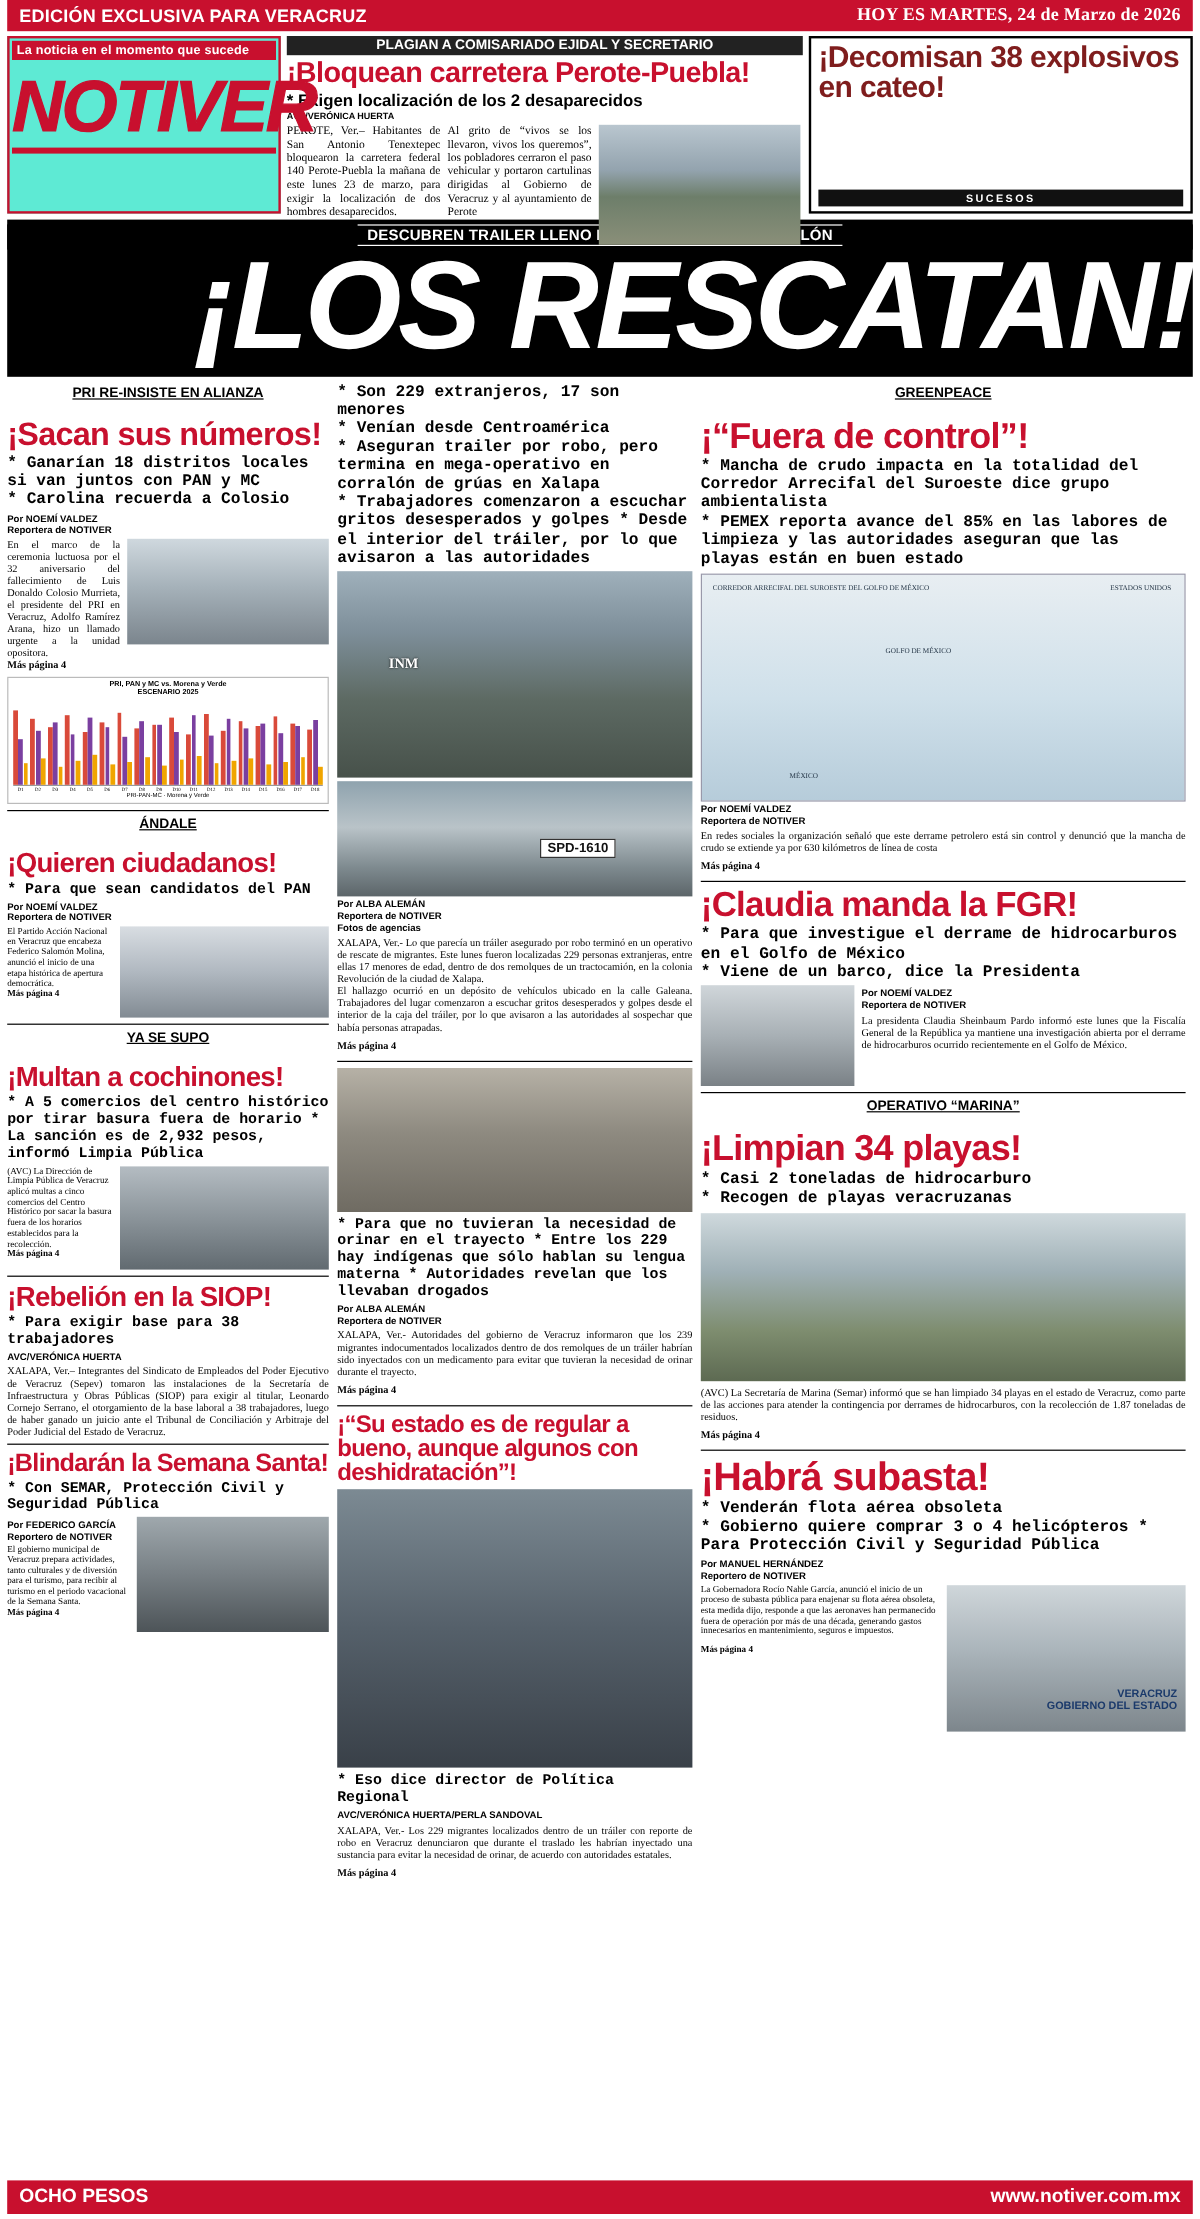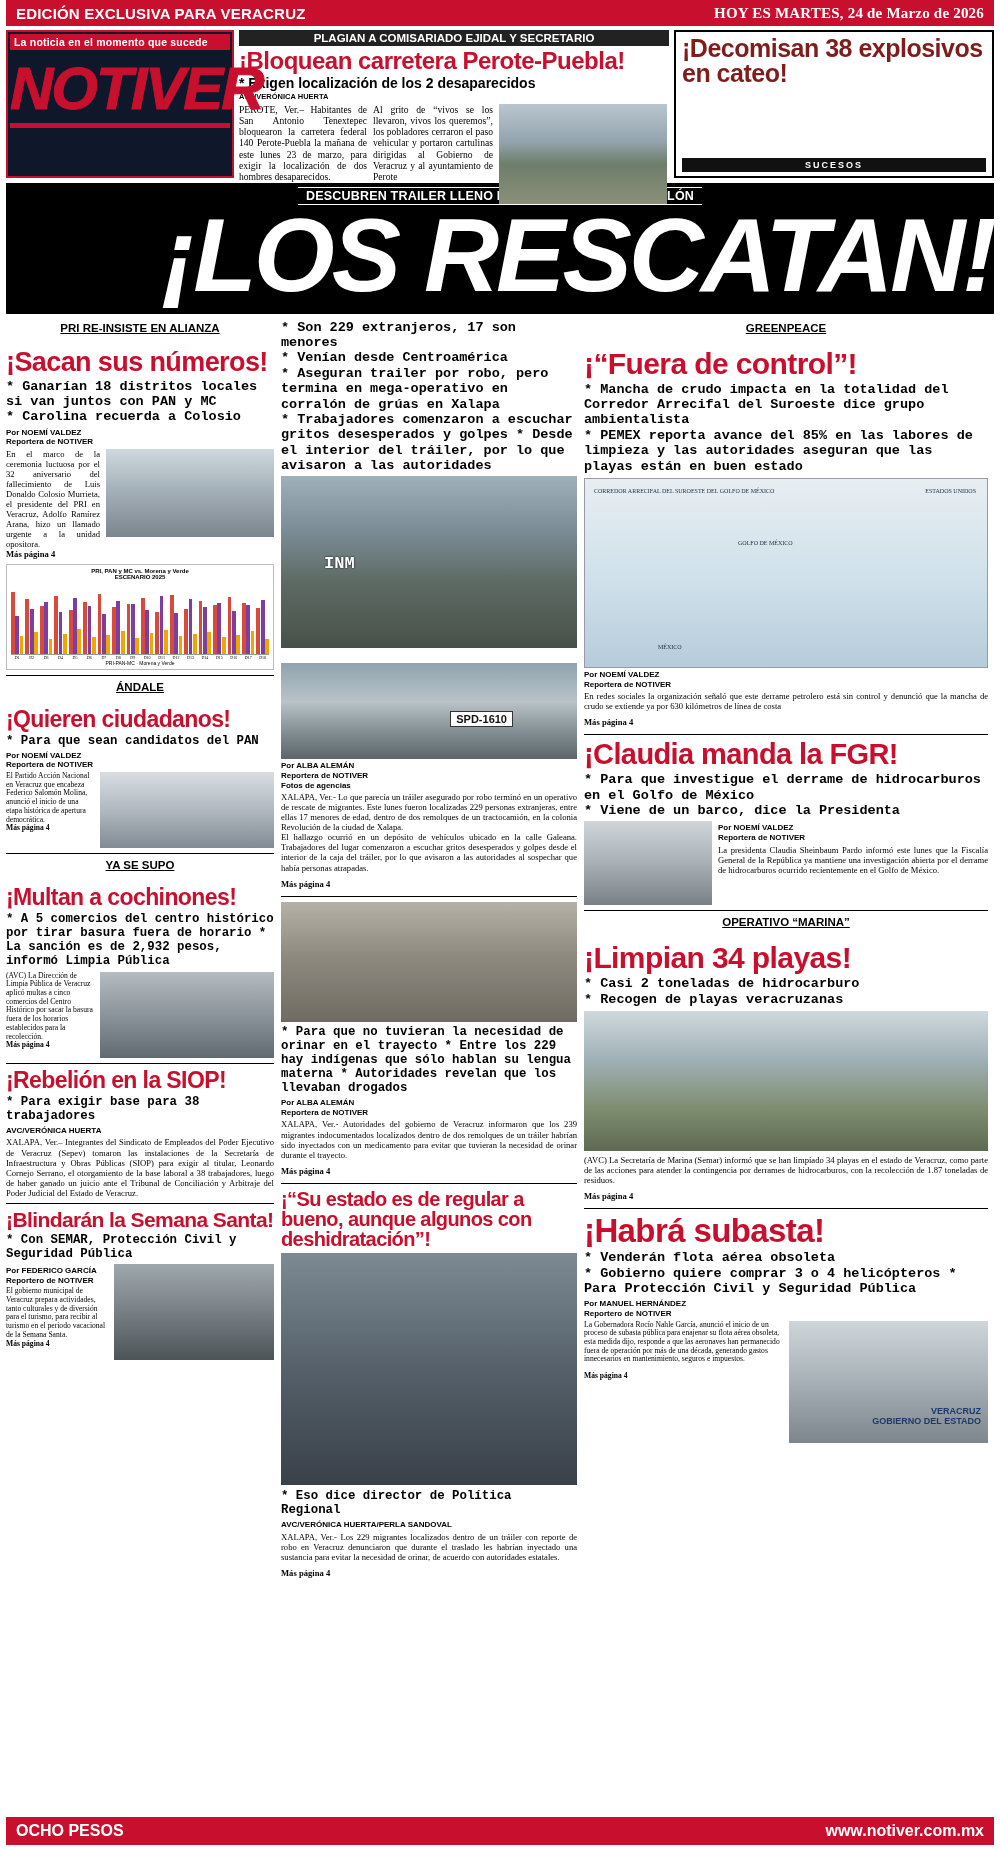--- a/index.html
+++ b/index.html
@@ -17,21 +17,21 @@
   .topbar {
     height:26px; background:#c8102e; color:#fff;
     display:flex; align-items:center; justify-content:space-between;
     padding:0 10px; font-family:"Liberation Sans", sans-serif;
     font-weight:bold; font-size:15px; letter-spacing:.2px;
   }
   .topbar .right { font-family:"Liberation Serif", serif; font-weight:bold; font-size:15px;}
 
   
   .masthead-row { display:flex; gap:5px; margin-top:4px; height:148px; }
-  .logo-box { width:228px; border:2px solid #c8102e; position:relative; background:#0f172a; padding:2px; }
+  .logo-box { width:228px; border:2px solid #c8102e; position:relative; background:#5eead4; padding:2px; }
   .logo-tag {
     background:#c8102e; color:#fff; font-family:"Liberation Sans", sans-serif;
     font-size:10.5px; font-weight:bold; padding:2px 4px; letter-spacing:.2px;
   }
   .logo-word {
     font-family:"Liberation Sans", sans-serif; font-weight:bold; font-style:italic;
     font-size:60px; color:#c8102e; line-height:.95; letter-spacing:-2px;
     text-align:center; margin-top:10px;
     -webkit-text-stroke:1px #c8102e;
   }
@@ -369,24 +369,24 @@
       </div>
     </div>
 
     <div class="col-c">
       <div class="bullets" style="white-space:pre-line">* Son 229 extranjeros, 17 son menores
 * Venían desde Centroamérica
 * Aseguran trailer por robo, pero termina en mega-operativo en corralón de grúas en Xalapa
 * Trabajadores comenzaron a escuchar gritos desesperados y golpes * Desde el interior del tráiler, por lo que avisaron a las autoridades</div>
 
       <div class="photo ph-inm" style="height:172px;margin-top:3px">
-        <div class="cap" style="left:40px;bottom:74px;background:none;font-family:Liberation Mono, monospace;font-weight:bold;font-size:17px;color:#fff;text-shadow:0 0 2px #000">INM</div>
-      </div>
-
-      <div class="photo ph-bus" style="height:96px;margin-top:15px">
+        <div class="cap" style="left:40px;bottom:86px;background:none;font-family:Liberation Serif, serif;font-weight:bold;font-size:12px;color:#fff;text-shadow:0 0 2px #000">INM</div>
+      </div>
+
+      <div class="photo ph-bus" style="height:96px;margin-top:3px">
         <div class="cap" style="left:auto;right:64px;bottom:32px;background:#fff;color:#111;font-family:'Liberation Sans',sans-serif;font-weight:bold;font-size:11px;padding:1px 5px;border:1px solid #333">SPD-1610</div>
       </div>
 
       <div class="byl" style="white-space:pre-line">Por ALBA ALEMÁN
 Reportera de NOTIVER
 Fotos de agencias</div>
       <div class="smallcap first">XALAPA, Ver.- Lo que parecía un tráiler asegurado por robo terminó en un operativo de rescate de migrantes. Este lunes fueron localizadas 229 personas extranjeras, entre ellas 17 menores de edad, dentro de dos remolques de un tractocamión, en la colonia Revolución de la ciudad de Xalapa.</div>
       <div class="smallcap first">El hallazgo ocurrió en un depósito de vehículos ubicado en la calle Galeana. Trabajadores del lugar comenzaron a escuchar gritos desesperados y golpes desde el interior de la caja del tráiler, por lo que avisaron a las autoridades al sospechar que había personas atrapadas.</div>
       <div class="smallcap" style="font-weight:bold;display:inline">Más página 4</div>
 

